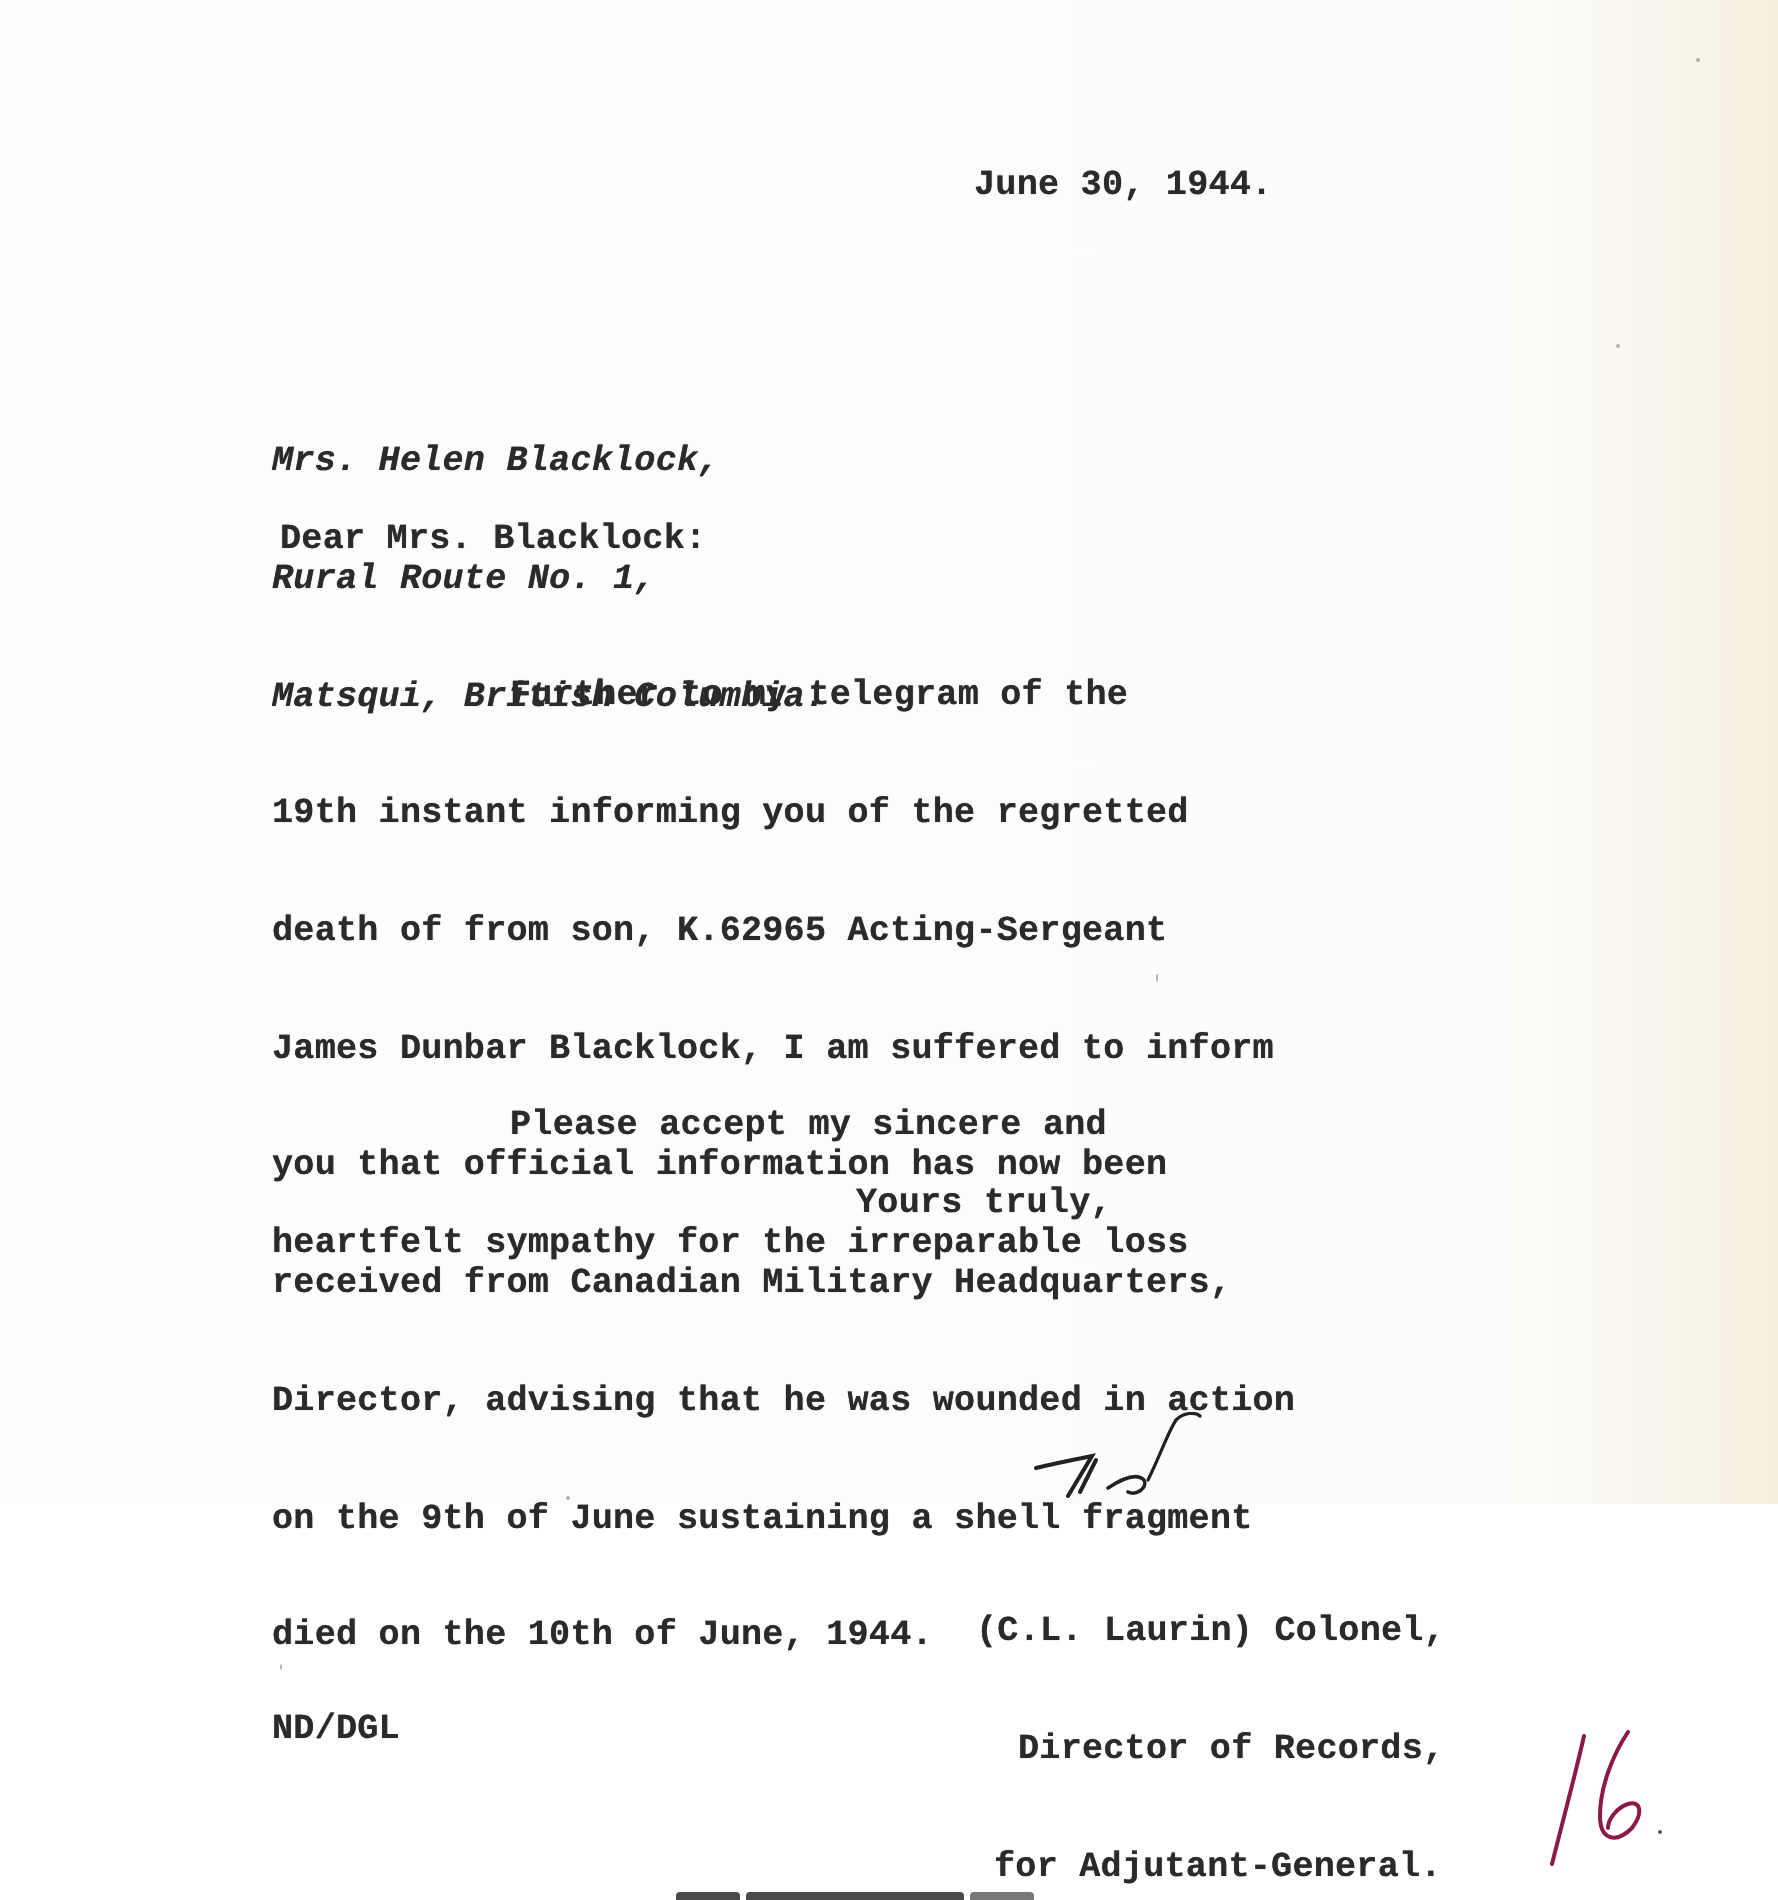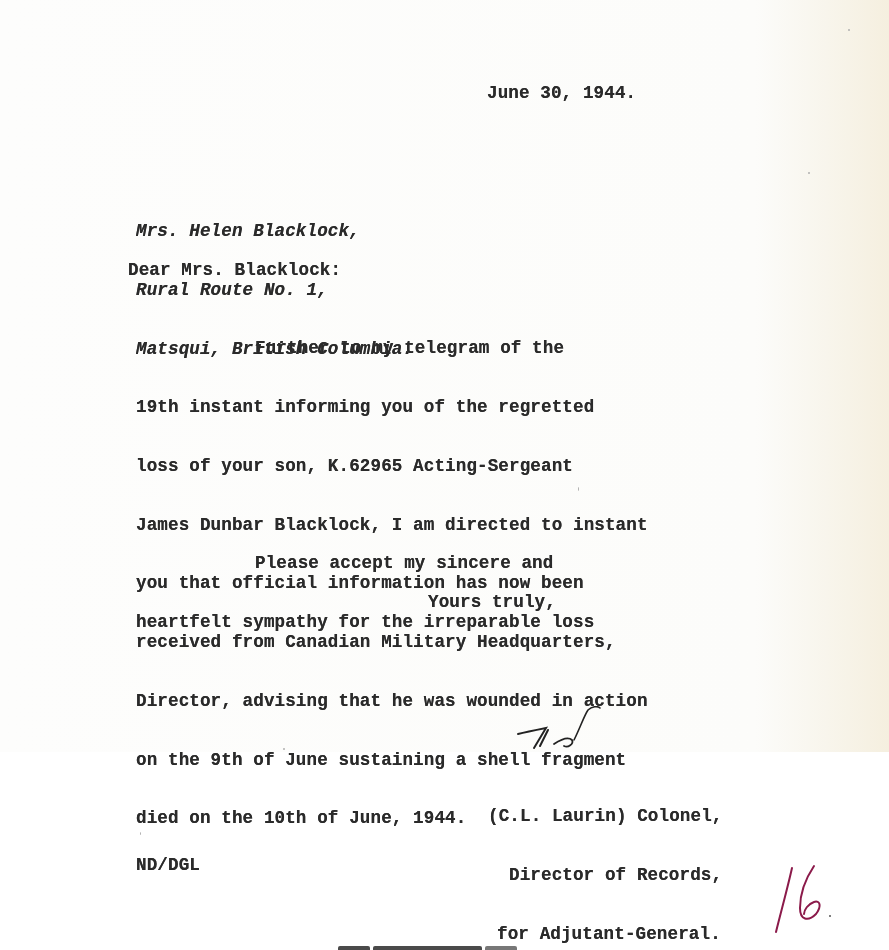--- a/index.html
+++ b/index.html
@@ -26,21 +26,21 @@
       font-size: 17.6px;
       line-height: 19.6px;
       color: #2a2a2a;
       white-space: pre;
       letter-spacing: 0.1px;
       text-shadow: 0 0 0.4px #555;
       font-weight: bold;
     }
     .date { left: 487px; top: 84px; }
     .addr { left: 136px; top: 183px; font-style: italic; }
-    .salut { left: 128px; top: 261px; text-align: center; }
+    .salut { left: 140px; top: 261px; text-align: center; }
     .para1 { left: 136px; top: 300px; }
     .para2 { left: 136px; top: 515px; }
     .closing { left: 428px; top: 593px; }
     .sigblock { left: 488px; top: 768px; }
     .refs { left: 136px; top: 856px; }
 
     .line { display: block; height: 19.6px; }
     .indent-para { padding-left: 119px; }
     .sig-indent1 { padding-left: 21px; }
     .sig-indent2 { padding-left: 9px; }
@@ -80,22 +80,22 @@
     <span class="line">Mrs. Helen Blacklock,</span>
     <span class="line">Rural Route No. 1,</span>
     <span class="line">Matsqui, British Columbia.</span>
   </div>
 
   <div class="type salut">Dear Mrs. Blacklock:</div>
 
   <div class="type para1">
     <span class="line indent-para">Further to my telegram of the</span>
     <span class="line">19th instant informing you of the regretted</span>
-    <span class="line">loss of your son, K.62965 Acting-Sergeant</span>
-    <span class="line">James Dunbar Blacklock, I am directed to instant</span>
+    <span class="line">death of from son, K.62965 Acting-Sergeant</span>
+    <span class="line">James Dunbar Blacklock, I am suffered to inform</span>
     <span class="line">you that official information has now been</span>
     <span class="line">received from Canadian Military Headquarters,</span>
     <span class="line">Director, advising that he was wounded in action</span>
     <span class="line">on the 9th of June sustaining a shell fragment</span>
     <span class="line">died on the 10th of June, 1944.</span>
   </div>
 
   <div class="type para2">
     <span class="line indent-para">Please accept my sincere and</span>
     <span class="line">heartfelt sympathy for the irreparable loss</span>

